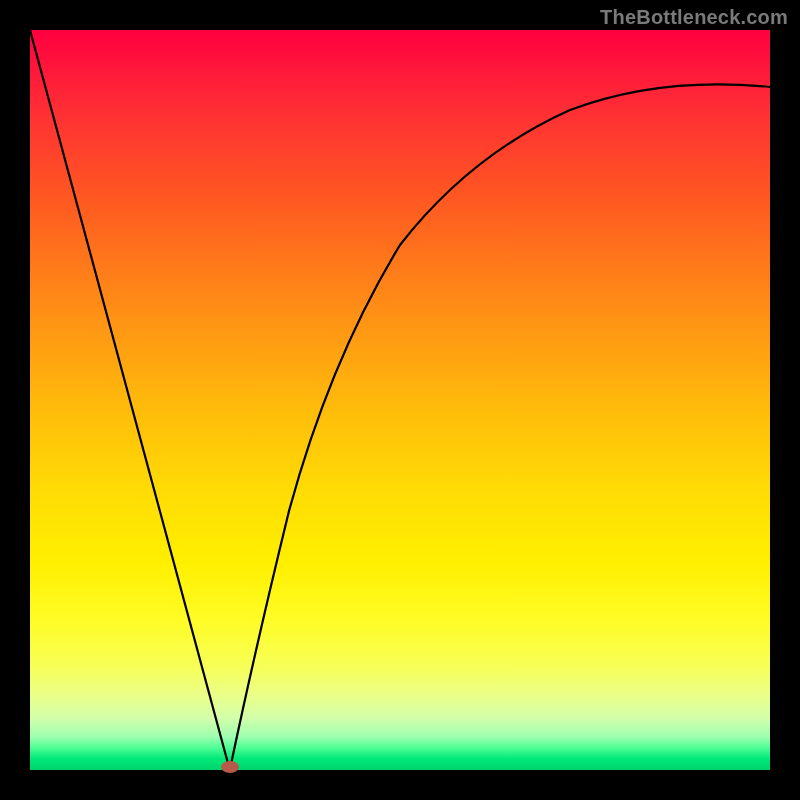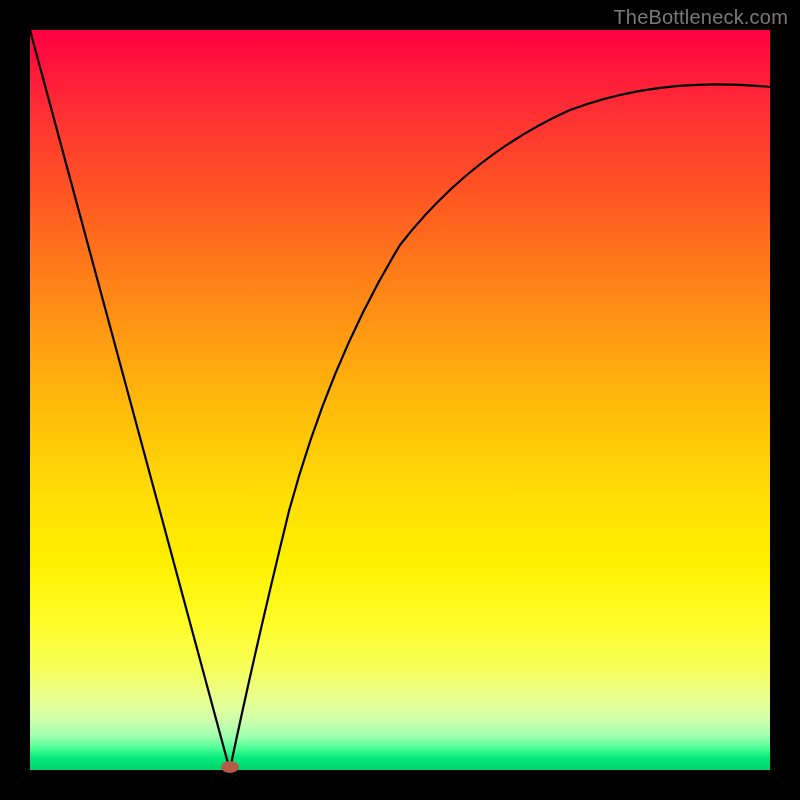--- a/index.html
+++ b/index.html
@@ -41,21 +41,21 @@
       #00e87a 98.5%,
       #00d46a 100%
     );
   }
   .watermark {
     position: absolute;
     top: 6px;
     right: 12px;
     color: #7a7a7a;
     font-size: 20px;
-    font-weight: 400;
+    font-weight: 700;
     letter-spacing: 0.2px;
     user-select: none;
   }
   svg.curve {
     position: absolute;
     left: 0;
     top: 0;
     width: 740px;
     height: 740px;
   }

